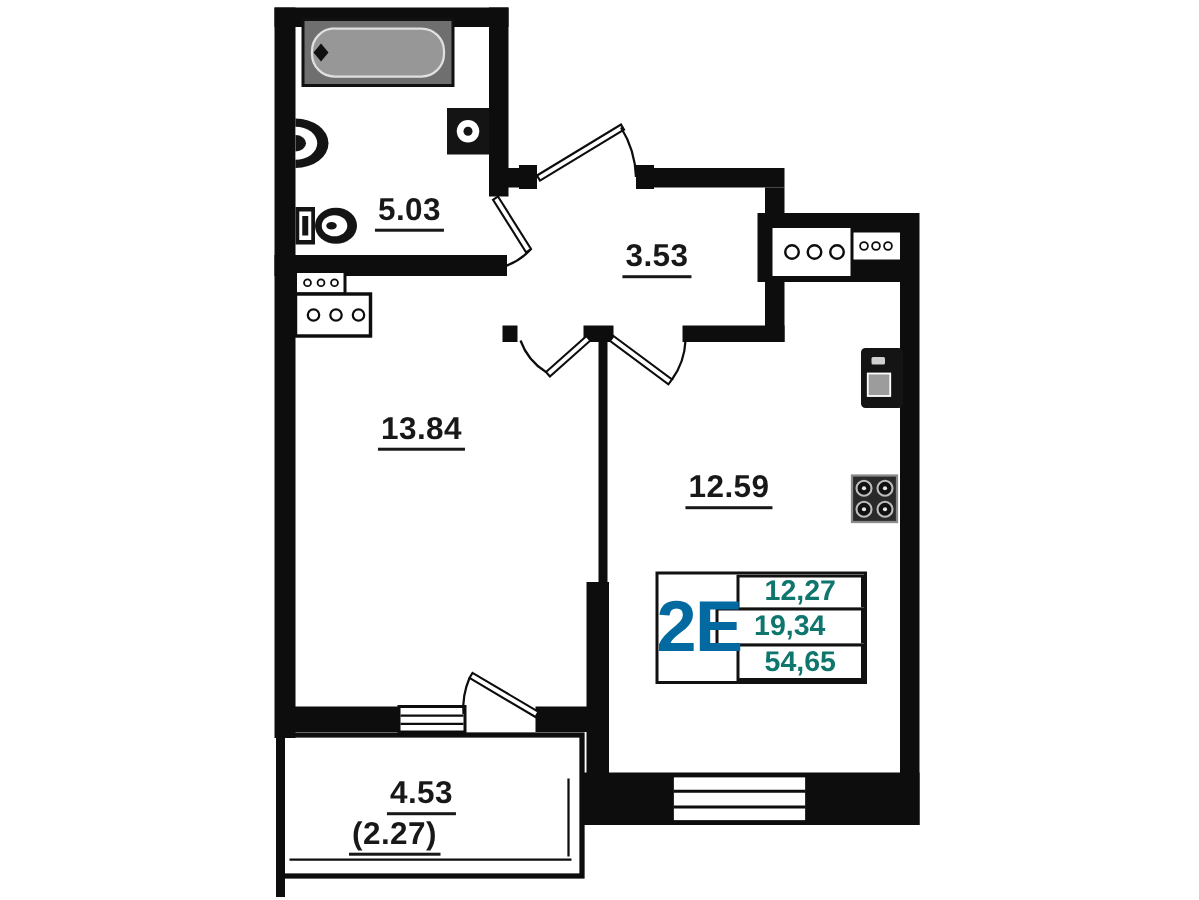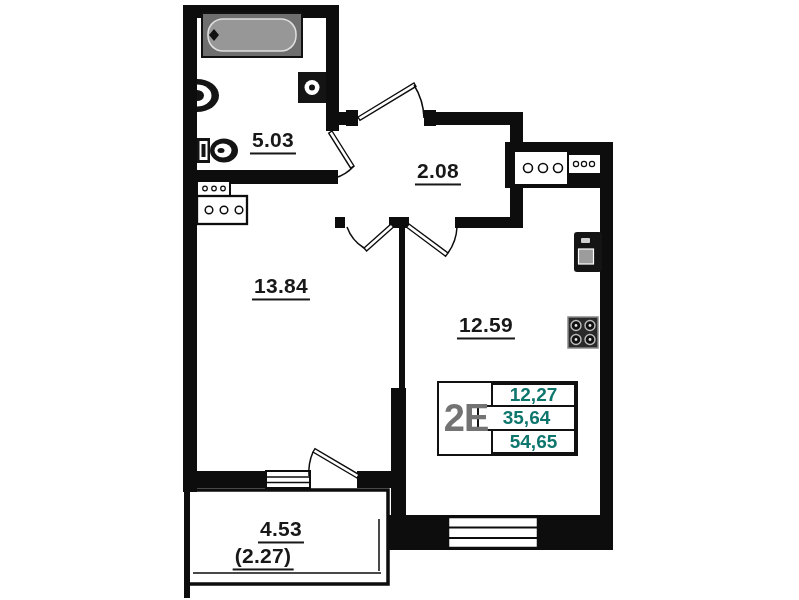--- a/index.html
+++ b/index.html
@@ -5,21 +5,21 @@
   html,body{margin:0;padding:0;background:#fff;}
   #canvas{position:relative;width:799px;height:600px;background:#fff;overflow:hidden;
           font-family:"Liberation Sans",sans-serif;}
   #plan-svg{position:absolute;left:0;top:0;}
   .lbl{position:absolute;transform:translate(-50%,-50%);font-size:21px;font-weight:600;
        color:#181818;border-bottom:2px solid #181818;padding:0 2px 1px;letter-spacing:.3px;
        white-space:nowrap;line-height:1.05;}
   .stamp{position:absolute;left:437px;top:381px;width:141px;height:75px;border:2px solid #111;
          background:#fff;box-sizing:border-box;}
   .stamp .type{position:absolute;left:0;top:0;width:54px;height:71px;display:flex;align-items:center;
-         justify-content:center;font-size:38px;font-weight:600;color:#737373;letter-spacing:-1px;z-index:2;}
+         justify-content:center;font-size:48px;font-weight:600;color:#0369a1;letter-spacing:-1px;z-index:2;}
   .stamp .r{position:absolute;background:#fff;border:2px solid #111;box-sizing:border-box;
          display:flex;align-items:center;justify-content:center;font-size:19px;font-weight:600;
          color:#0f766e;z-index:1;}
   .stamp .r1{left:52px;top:0px;width:85px;height:24px;}
   .stamp .r2{left:38px;top:22px;width:99px;height:26px;}
   .stamp .r3{left:52px;top:46px;width:85px;height:25px;}
 </style>
 </head>
 <body>
 
@@ -150,26 +150,26 @@
       <circle cx="576" cy="339.5" r="5" fill="#111" stroke="#bdbdbd" stroke-width="1.4"></circle>
       <circle cx="590" cy="339.5" r="5" fill="#111" stroke="#bdbdbd" stroke-width="1.4"></circle>
       <circle cx="576" cy="325.5" r="1.4" fill="#e8e8e8"></circle>
       <circle cx="590" cy="325.5" r="1.4" fill="#e8e8e8"></circle>
       <circle cx="576" cy="339.5" r="1.4" fill="#e8e8e8"></circle>
       <circle cx="590" cy="339.5" r="1.4" fill="#e8e8e8"></circle>
     </g>
   </svg>
 
   <div class="lbl" style="left:273px;top:142px">5.03</div>
-  <div class="lbl" style="left:438px;top:173px">2.08</div>
+  <div class="lbl" style="left:438px;top:173px">3.53</div>
   <div class="lbl" style="left:281px;top:288px">13.84</div>
   <div class="lbl" style="left:486px;top:327px">12.59</div>
   <div class="lbl" style="left:281px;top:531px">4.53</div>
   <div class="lbl" style="left:263px;top:558px">(2.27)</div>
 
   <div class="stamp">
     <div class="type">2E</div>
     <div class="r r1">12,27</div>
-    <div class="r r2">35,64</div>
+    <div class="r r2">19,34</div>
     <div class="r r3">54,65</div>
   </div>
 
 </div>
 
 </body></html>

